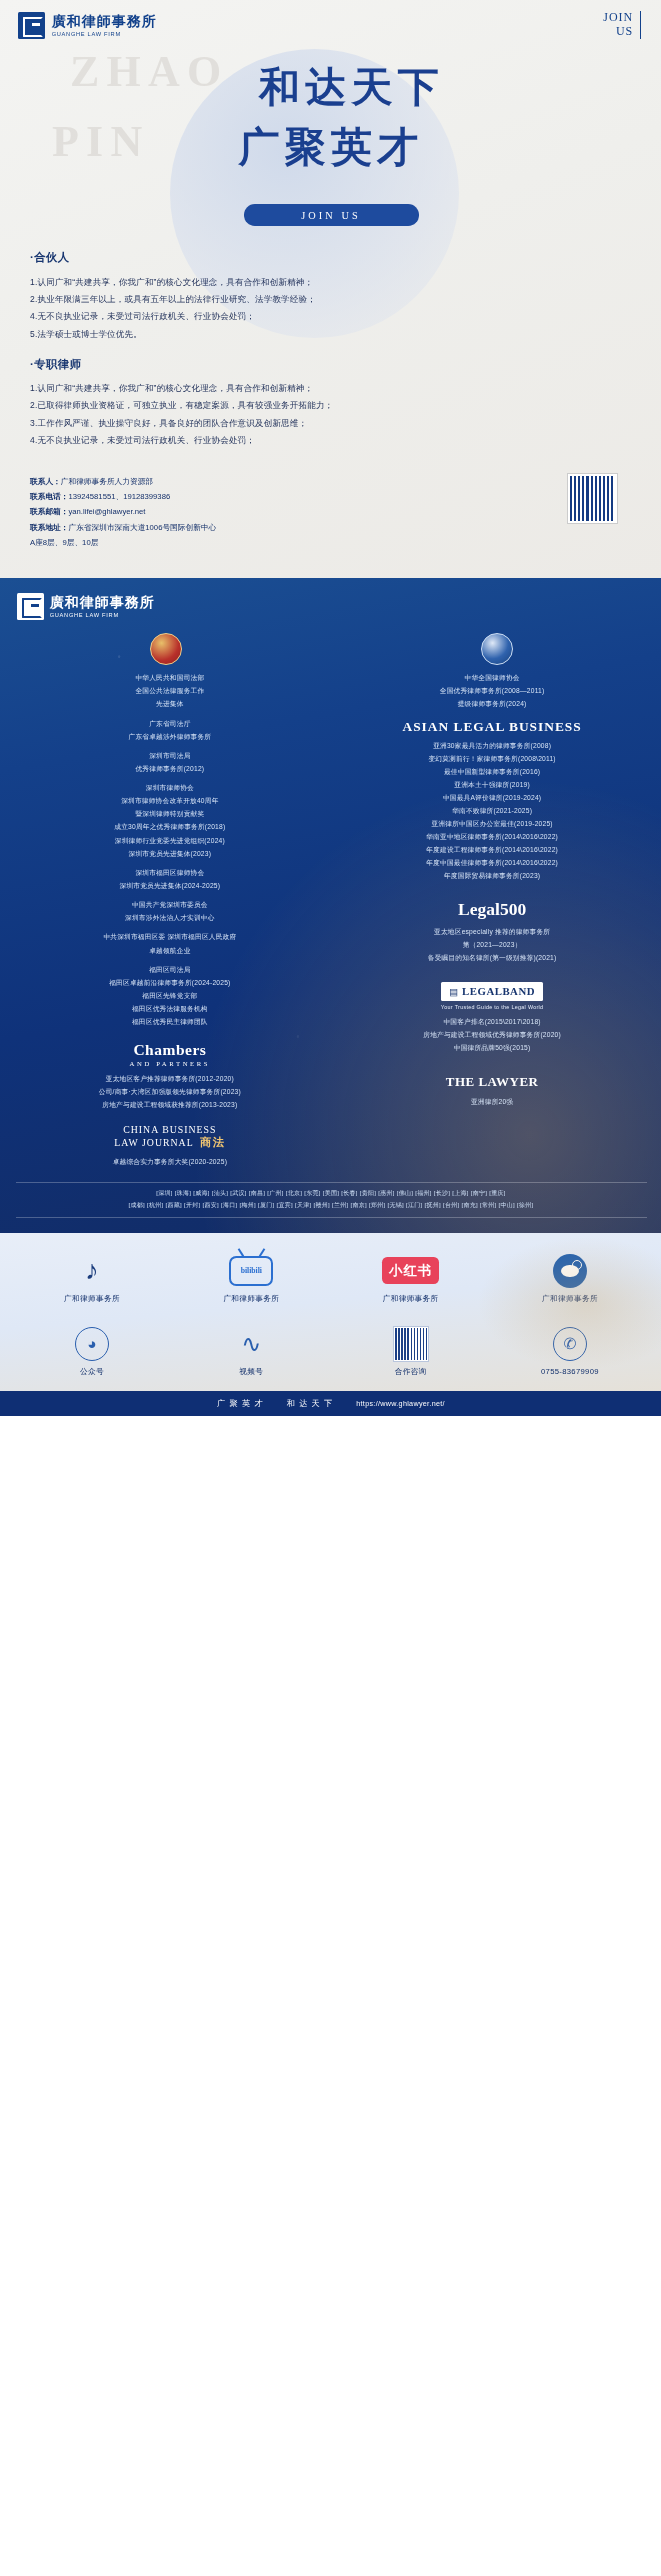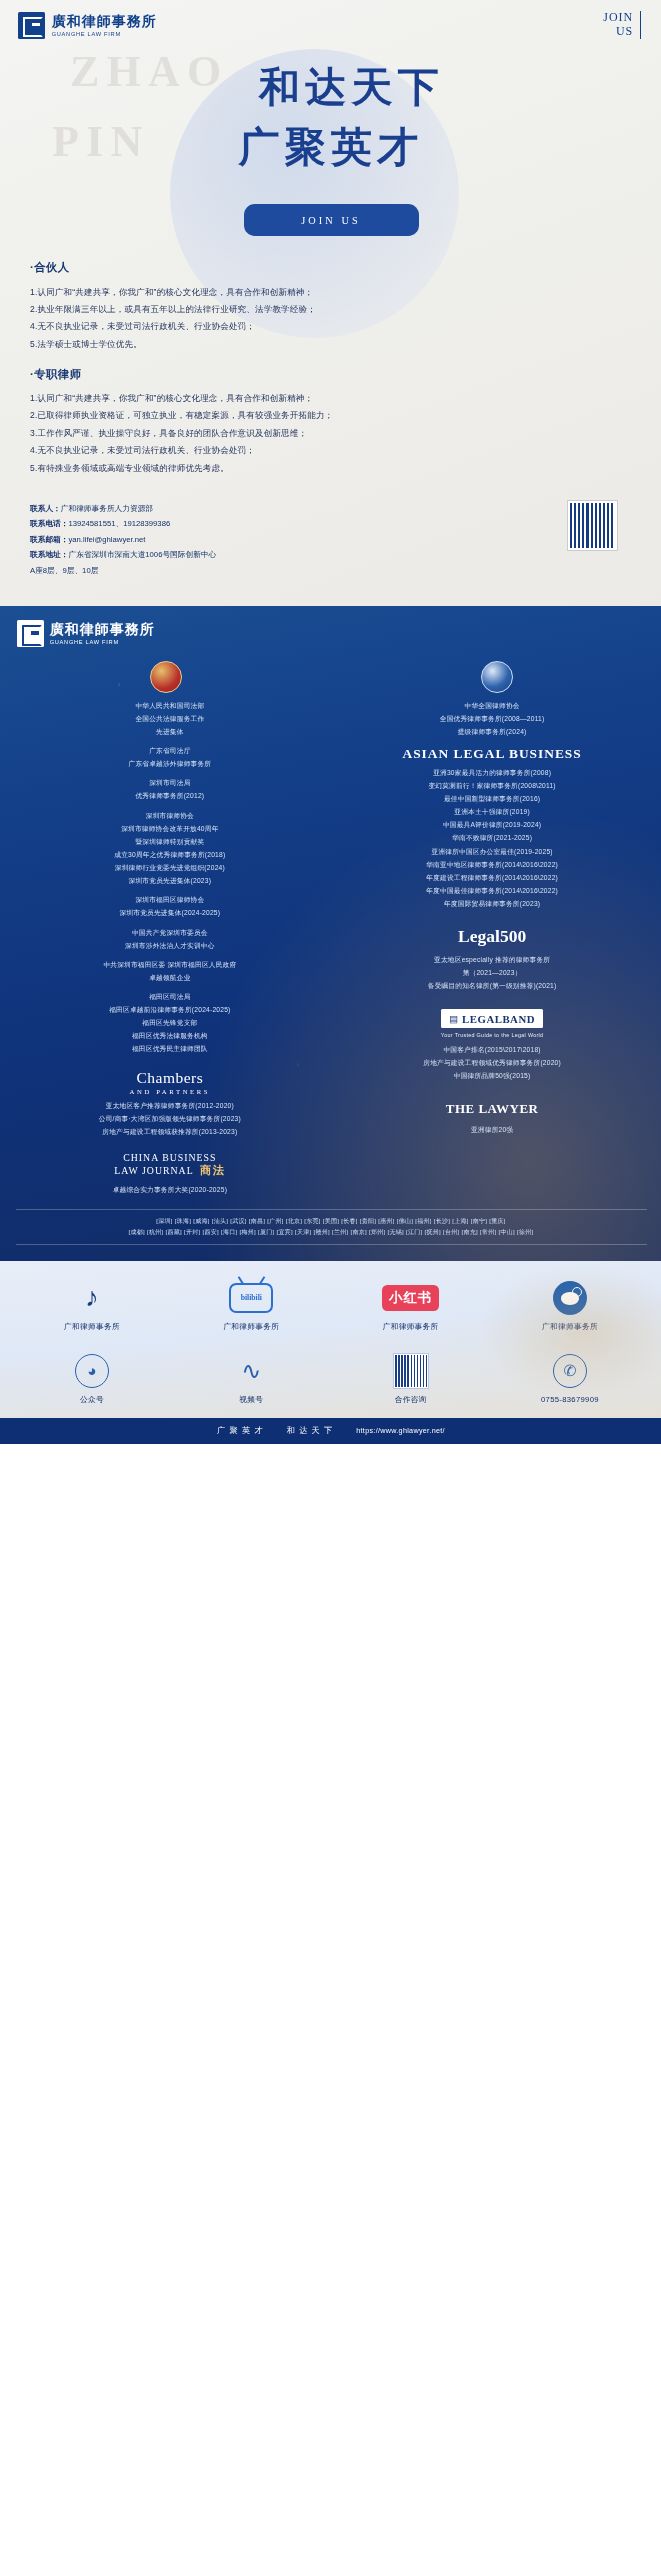--- a/index.html
+++ b/index.html
@@ -91,21 +91,21 @@
     font-size: 41px;
     letter-spacing: 5.2px;
     color: #1a3f8f;
     line-height: 1.45;
   }
   .hero-title .line.l2 { padding-left: 41px; }
 
   .join-pill {
     position: relative;
     margin: 27px auto 0;
-    width: 175px; height: 32px;
+    width: 175px; height: 22px;
     border-radius: 10.8px;
     background: #1e4b9e;
     color: #fff;
     font-family: "Liberation Serif", serif;
     font-size: 10.3px;
     letter-spacing: 3.1px;
     display: flex; align-items: center; justify-content: center;
   }
 
   .req-wrap { position: relative; padding: 24px 30px 0; }
@@ -199,21 +199,21 @@
   }
   .h-title.big { font-size: 13.4px; letter-spacing: 1px; }
   .h-sub { font-size: 6.7px; line-height: 1.95; color: #d9e6f8; letter-spacing: 0.2px; }
   .h-gap { height: 6.2px; }
 
   .brand-serif {
     font-family: "Liberation Serif", serif;
     color: #ffffff;
     letter-spacing: 0.5px;
   }
-  .chambers-name { font-size: 15.5px; font-weight: normal; }
+  .chambers-name { font-size: 15.5px; font-weight: bold; }
   .chambers-sub { font-size: 6.7px; letter-spacing: 2.6px; margin-top: 1px; }
   .legal500 { font-family: "Liberation Serif", serif; font-size: 17.5px; font-weight: bold; color:#fff; }
   .legalband-box {
     display: inline-flex; align-items: center; gap: 4.1px;
     background: #ffffff; color: #17356f;
     padding: 3.6px 8.2px; border-radius: 1.5px;
   }
   .legalband-box .lb-name { font-family: "Liberation Serif", serif; font-size: 10.8px; font-weight: bold; letter-spacing: 0.5px; }
   .legalband-tag { font-size: 5.4px; color: #e7eefb; margin-top: 3.1px; letter-spacing: 0.3px; }
   .cblj {
@@ -367,21 +367,20 @@
       <div class="req-item">1.认同广和“共建共享，你我广和”的核心文化理念，具有合作和创新精神；</div>
       <div class="req-item">2.执业年限满三年以上，或具有五年以上的法律行业研究、法学教学经验；</div>
       <div class="req-item">4.无不良执业记录，未受过司法行政机关、行业协会处罚；</div>
       <div class="req-item">5.法学硕士或博士学位优先。</div>
 
       <div class="req-head">·专职律师</div>
       <div class="req-item">1.认同广和“共建共享，你我广和”的核心文化理念，具有合作和创新精神；</div>
       <div class="req-item">2.已取得律师执业资格证，可独立执业，有稳定案源，具有较强业务开拓能力；</div>
       <div class="req-item">3.工作作风严谨、执业操守良好，具备良好的团队合作意识及创新思维；</div>
       <div class="req-item">4.无不良执业记录，未受过司法行政机关、行业协会处罚；</div>
-      <div class="req-item">5.有特殊业务领域或高端专业领域的律师优先考虑。</div>
     </div>
 
     <div class="contact-wrap">
       <div class="contact-lines">
         <div><b>联系人：</b><span>广和律师事务所人力资源部</span></div>
         <div><b>联系电话：</b><span>13924581551、19128399386</span></div>
         <div><b>联系邮箱：</b><span>yan.lifei@ghlawyer.net</span></div>
         <div><b>联系地址：</b><span>广东省深圳市深南大道1006号国际创新中心</span></div>
         <div><span>A座8层、9层、10层</span></div>
       </div>

